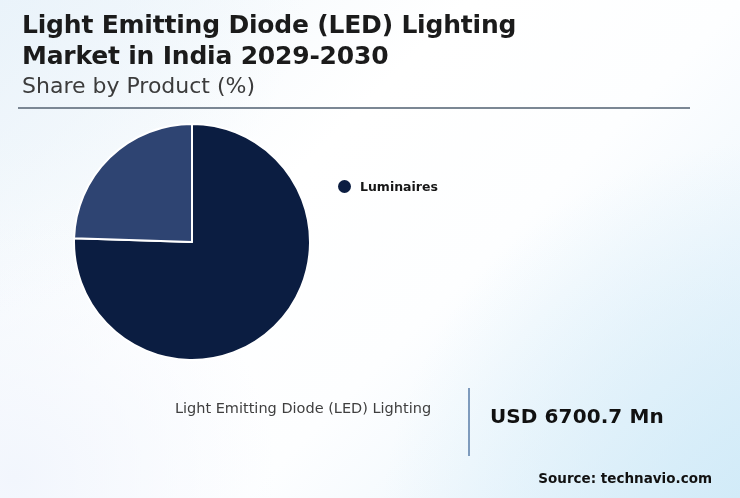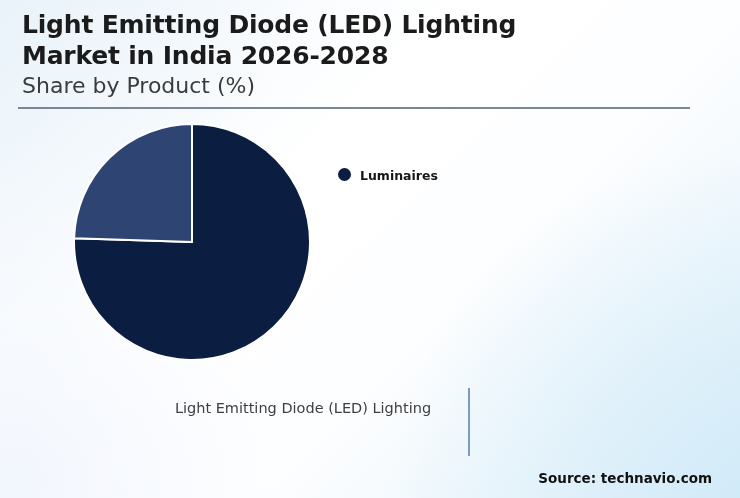--- a/index.html
+++ b/index.html
@@ -79,20 +79,21 @@
 
   
   .legend {
     position: absolute;
     left: 338px;
     top: 168px;
     width: 190px;
   }
   .legend-item {
     display: flex;
+    align-items: center;
     height: 36px;
   }
   .legend-dot {
     width: 13px;
     height: 13px;
     border-radius: 50%;
     flex: 0 0 auto;
     margin-right: 9px;
   }
   .legend-label {
@@ -154,21 +155,21 @@
   }
 </style>
 </head>
 <body>
 
 <div id="infographic">
 
   <div class="header">
     <h1 class="title">
       <span class="title-line">Light Emitting Diode (LED) Lighting</span>
-      <span class="title-line">Market in India 2026-2028</span>
+      <span class="title-line">Market in India 2029-2030</span>
     </h1>
     <div class="subtitle">Share by Product (%)</div>
   </div>
   <div class="rule"></div>
 
   <div class="chart-area">
     <svg class="pie-svg" width="260" height="260" viewBox="0 0 260 260">
       <g>
         <path id="slice-0" stroke="#ffffff" stroke-width="2" stroke-linejoin="round" d="M 132 132 L 132.00 14.00 A 118 118 0 1 1 14.06 128.29 Z" fill="#0b1d41"></path>
         <path id="slice-1" stroke="#ffffff" stroke-width="2" stroke-linejoin="round" d="M 132 132 L 14.06 128.29 A 118 118 0 0 1 132.00 14.00 Z" fill="#2e4472"></path>
@@ -181,17 +182,18 @@
       <span class="legend-dot" id="legend-dot-0" style="background: rgb(11, 29, 65);"></span>
       <span class="legend-label">Luminaires</span>
     </div>
   </div>
 
   <div class="footer">
     <div class="stat-caption">
       <span>Light Emitting Diode (LED) Lighting</span>
     </div>
     <div class="stat-divider"></div>
+    <div class="stat-value">USD 6700.7 Mn</div>
   </div>
 
   <div class="source">Source: technavio.com</div>
 
 </div>
 
 </body></html>

